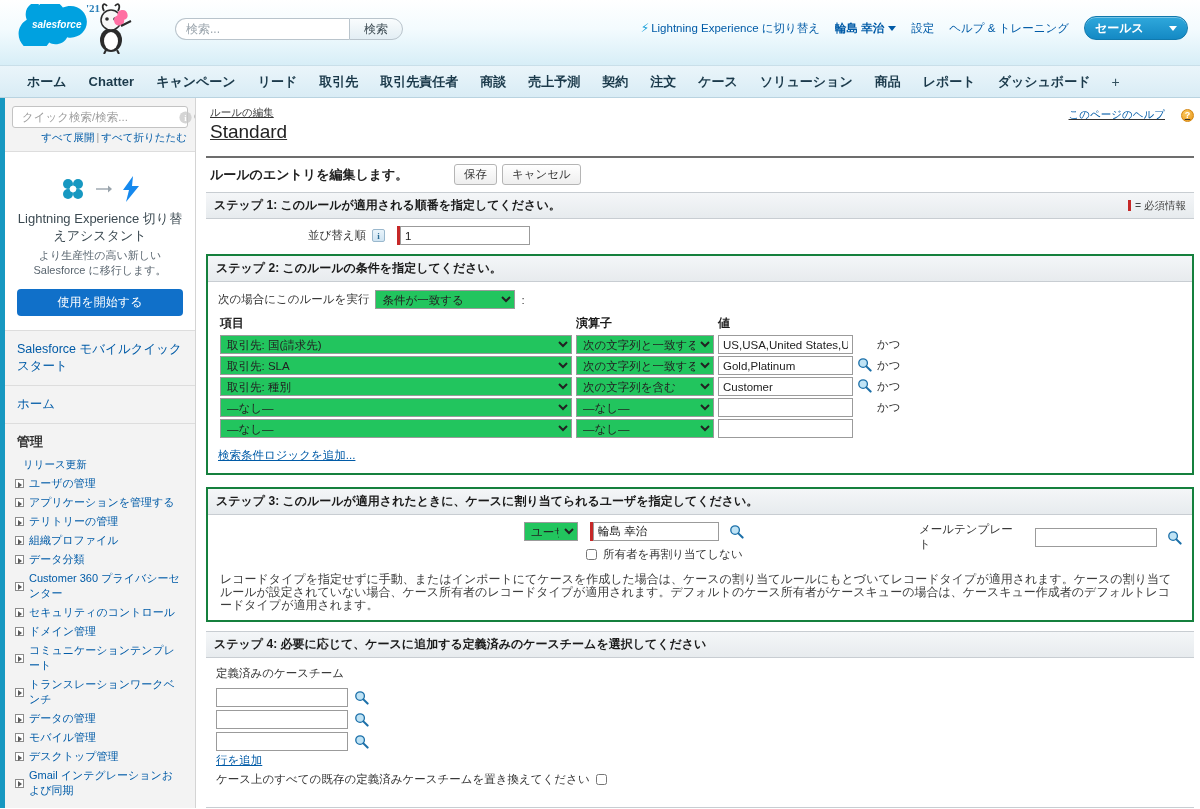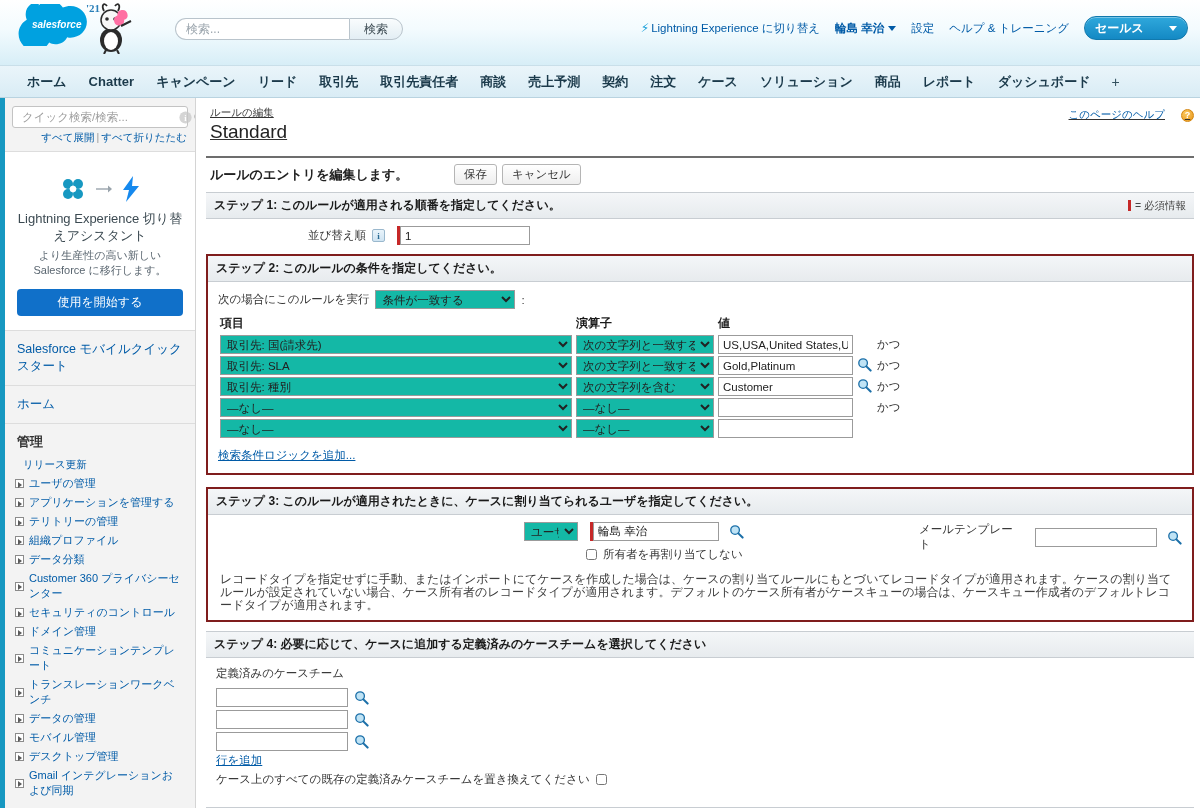--- a/index.html
+++ b/index.html
@@ -244,21 +244,21 @@
     background: linear-gradient(to bottom,#f4f6f8,#e7ebee);
     border-top: 1px solid #c8cdd2;
     border-bottom: 1px solid #c8cdd2;
     padding: 4px 8px;
     font-size: 12px; font-weight: bold; color: #1a1a1a;
     display: flex; justify-content: space-between; align-items: center;
   }
   .req-legend { font-size: 10.5px; font-weight: normal; color: #444; display: flex; align-items: center; gap: 4px; }
   .req-bar { display: inline-block; width: 3px; height: 11px; background: #c62828; }
 
-  .hl-box { border: 2px solid #7f1d1d; }
+  .hl-box { border: 2px solid #15803d; }
 
   .sec-body { padding: 8px 10px 10px 10px; background: #ffffff; }
 
   .row-inline { display: flex; align-items: center; gap: 6px; }
   .lbl { font-size: 11.5px; color: #333; }
 
   .info-ic {
     width: 13px; height: 13px; border-radius: 2px;
     background: linear-gradient(to bottom,#eaf4fb,#cfe4f2);
     border: 1px solid #9ab8cd;
@@ -276,21 +276,21 @@
     font-family: "Liberation Sans", sans-serif;
     outline: none;
   }
   .req-mark {
     display: inline-block; width: 3px; height: 19px;
     background: #c62828; vertical-align: middle;
   }
   select.sel {
     height: 19px;
     border: 1px solid #9b9b9b;
-    background: #14b8a6;
+    background: #22c55e;
     font-size: 11.5px;
     color: #222;
     font-family: "Liberation Sans", sans-serif;
     padding: 0 2px;
   }
   .lookup-ic {
     width: 15px; height: 15px; cursor: pointer; flex-shrink: 0;
   }
 
   table.crit { border-collapse: collapse; margin-top: 6px; }

